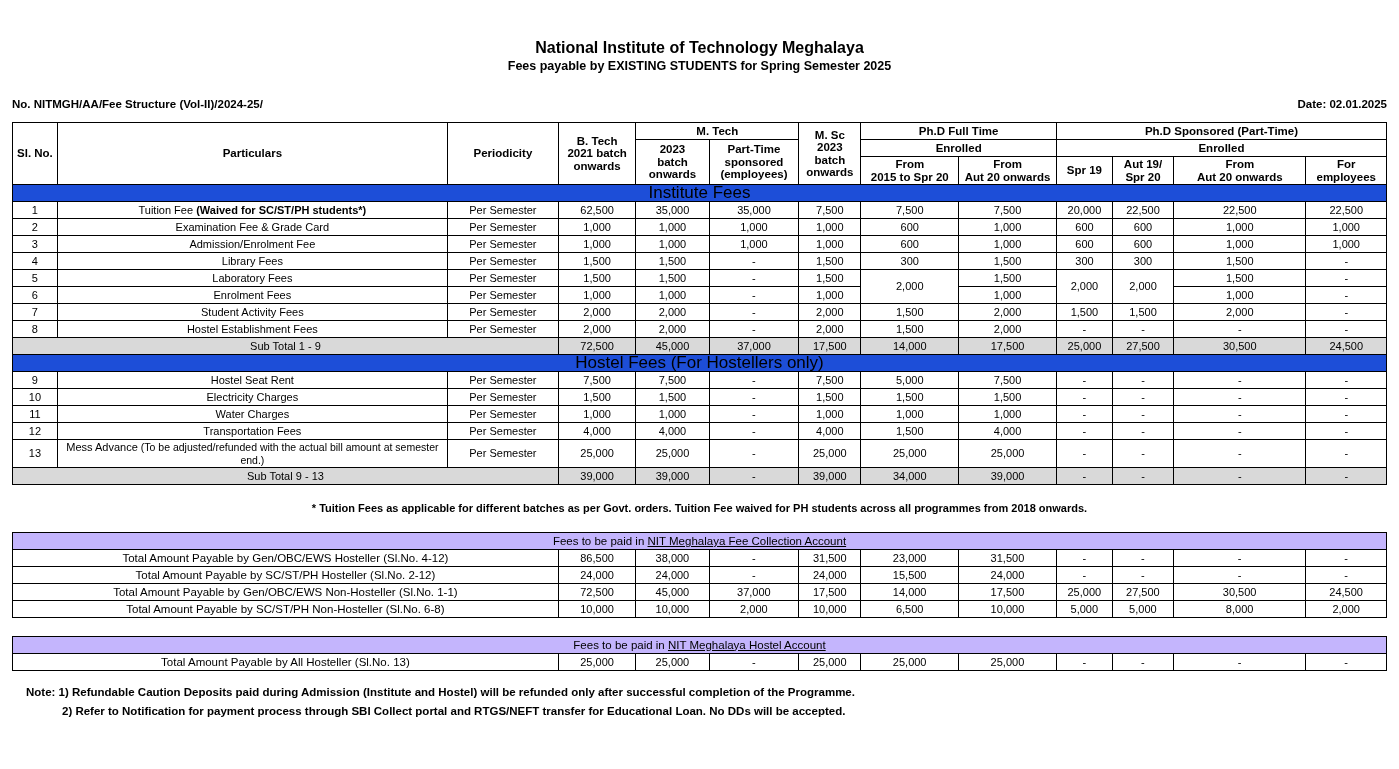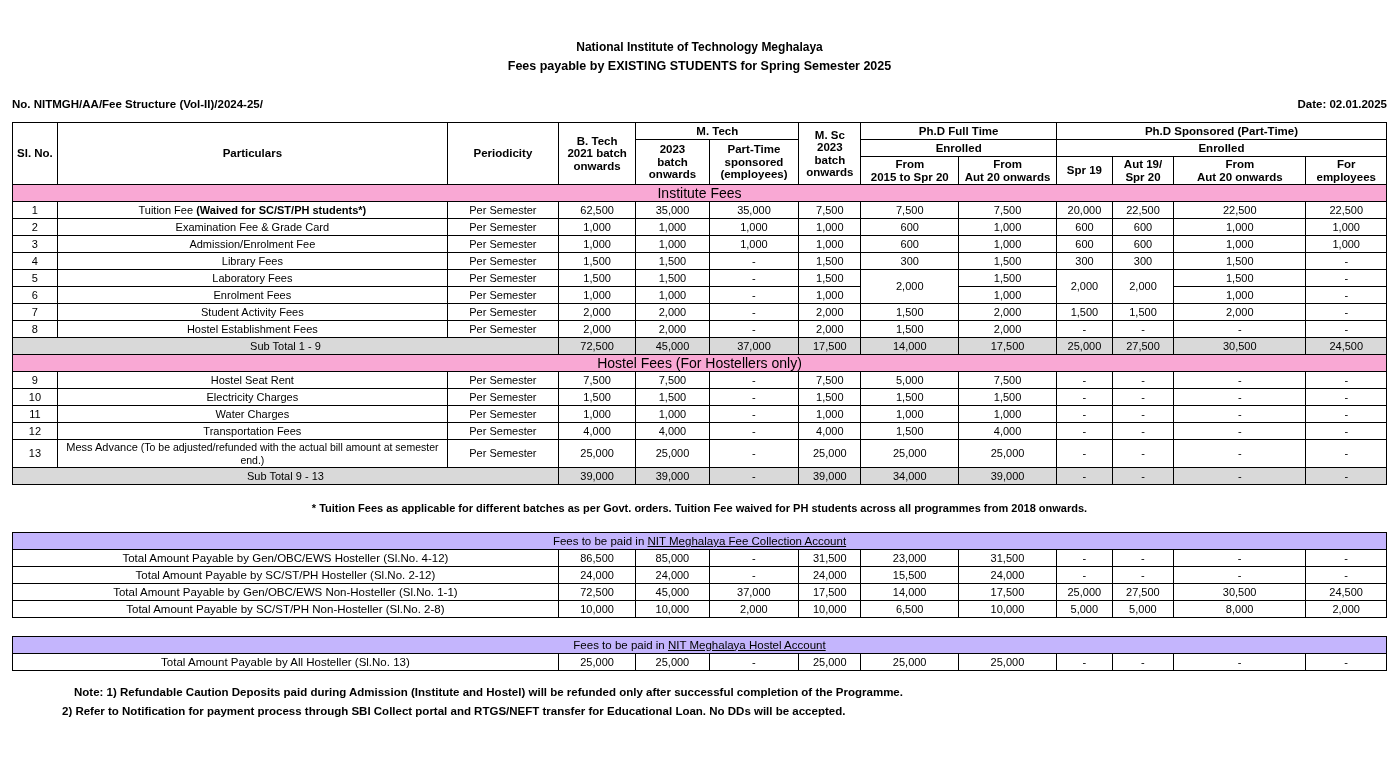--- a/index.html
+++ b/index.html
@@ -17,21 +17,21 @@
   .page {
     position: relative;
     width: 1399px;
     height: 769px;
     box-sizing: border-box;
     padding: 0 12px;
   }
   .doc-title {
     text-align: center;
     font-weight: bold;
-    font-size: 12px;
+    font-size: 16px;
     line-height: 19px;
     margin-top: 38px;
   }
   .doc-subtitle {
     text-align: center;
     font-weight: bold;
     font-size: 12.5px;
     line-height: 18px;
   }
   .refline {
@@ -62,23 +62,23 @@
   }
   table.grid th {
     font-weight: bold;
     font-size: 11.5px;
     margin-top: 16px;
   }
   .outer-top td, .outer-top th { border-top: 2px solid #000; }
   td.l, th.l { text-align: left; }
   td.num { text-align: center; }
   .section-band {
-    background: #f9a8d4;
-    font-weight: bold;
-    font-size: 14px;
+    background: #1d4ed8;
+    font-weight: bold;
+    font-size: 17px;
   }
   .subtotal td { background: #d9d9d9; font-weight: bold; }
   .hdr-th { background: #ffffff; }
   .footnote {
     text-align: center;
     font-weight: bold;
     font-size: 11px;
     margin-top: 17px;
   }
   .gap { height: 18px; }
@@ -97,21 +97,21 @@
   }
   .totals-val { font-weight: bold; font-size: 11px; }
   .notes {
     margin-top: 12px;
     font-size: 11.5px;
     font-weight: bold;
     line-height: 19px;
     padding-left: 14px;
   }
   .notes .n-indent { padding-left: 36px; }
-  .notes .n-lead { display: inline-block; margin-left: 48px; }
+  .notes .n-lead { display: inline-block; }
   .bold { font-weight: bold; }
   .thin { font-weight: normal; font-size: 10.5px; }
 </style>
 </head>
 <body>
 
 <div class="page">
 
   <div class="doc-title">National Institute of Technology Meghalaya</div>
   <div class="doc-subtitle">Fees payable by EXISTING STUDENTS for Spring Semester 2025</div>
@@ -447,21 +447,21 @@
       <col style="width:130px">
       <col style="width:79px">
     </colgroup>
     <tbody>
       <tr class="outer-top">
         <td class="band-yellow" colspan="11"><span>Fees to be paid in </span><span class="uline">NIT Meghalaya Fee Collection Account</span></td>
       </tr>
       <tr>
         <td class="totals-label">Total Amount Payable by Gen/OBC/EWS Hosteller (Sl.No. 4-12)</td>
         <td class="totals-val">86,500</td>
-        <td class="totals-val">85,000</td>
+        <td class="totals-val">38,000</td>
         <td class="totals-val">-</td>
         <td class="totals-val">31,500</td>
         <td class="totals-val">23,000</td>
         <td class="totals-val">31,500</td>
         <td class="totals-val">-</td>
         <td class="totals-val">-</td>
         <td class="totals-val">-</td>
         <td class="totals-val">-</td>
       </tr>
       <tr>
@@ -484,21 +484,21 @@
         <td class="totals-val">37,000</td>
         <td class="totals-val">17,500</td>
         <td class="totals-val">14,000</td>
         <td class="totals-val">17,500</td>
         <td class="totals-val">25,000</td>
         <td class="totals-val">27,500</td>
         <td class="totals-val">30,500</td>
         <td class="totals-val">24,500</td>
       </tr>
       <tr>
-        <td class="totals-label">Total Amount Payable by SC/ST/PH Non-Hosteller (Sl.No. 2-8)</td>
+        <td class="totals-label">Total Amount Payable by SC/ST/PH Non-Hosteller (Sl.No. 6-8)</td>
         <td class="totals-val">10,000</td>
         <td class="totals-val">10,000</td>
         <td class="totals-val">2,000</td>
         <td class="totals-val">10,000</td>
         <td class="totals-val">6,500</td>
         <td class="totals-val">10,000</td>
         <td class="totals-val">5,000</td>
         <td class="totals-val">5,000</td>
         <td class="totals-val">8,000</td>
         <td class="totals-val">2,000</td>

